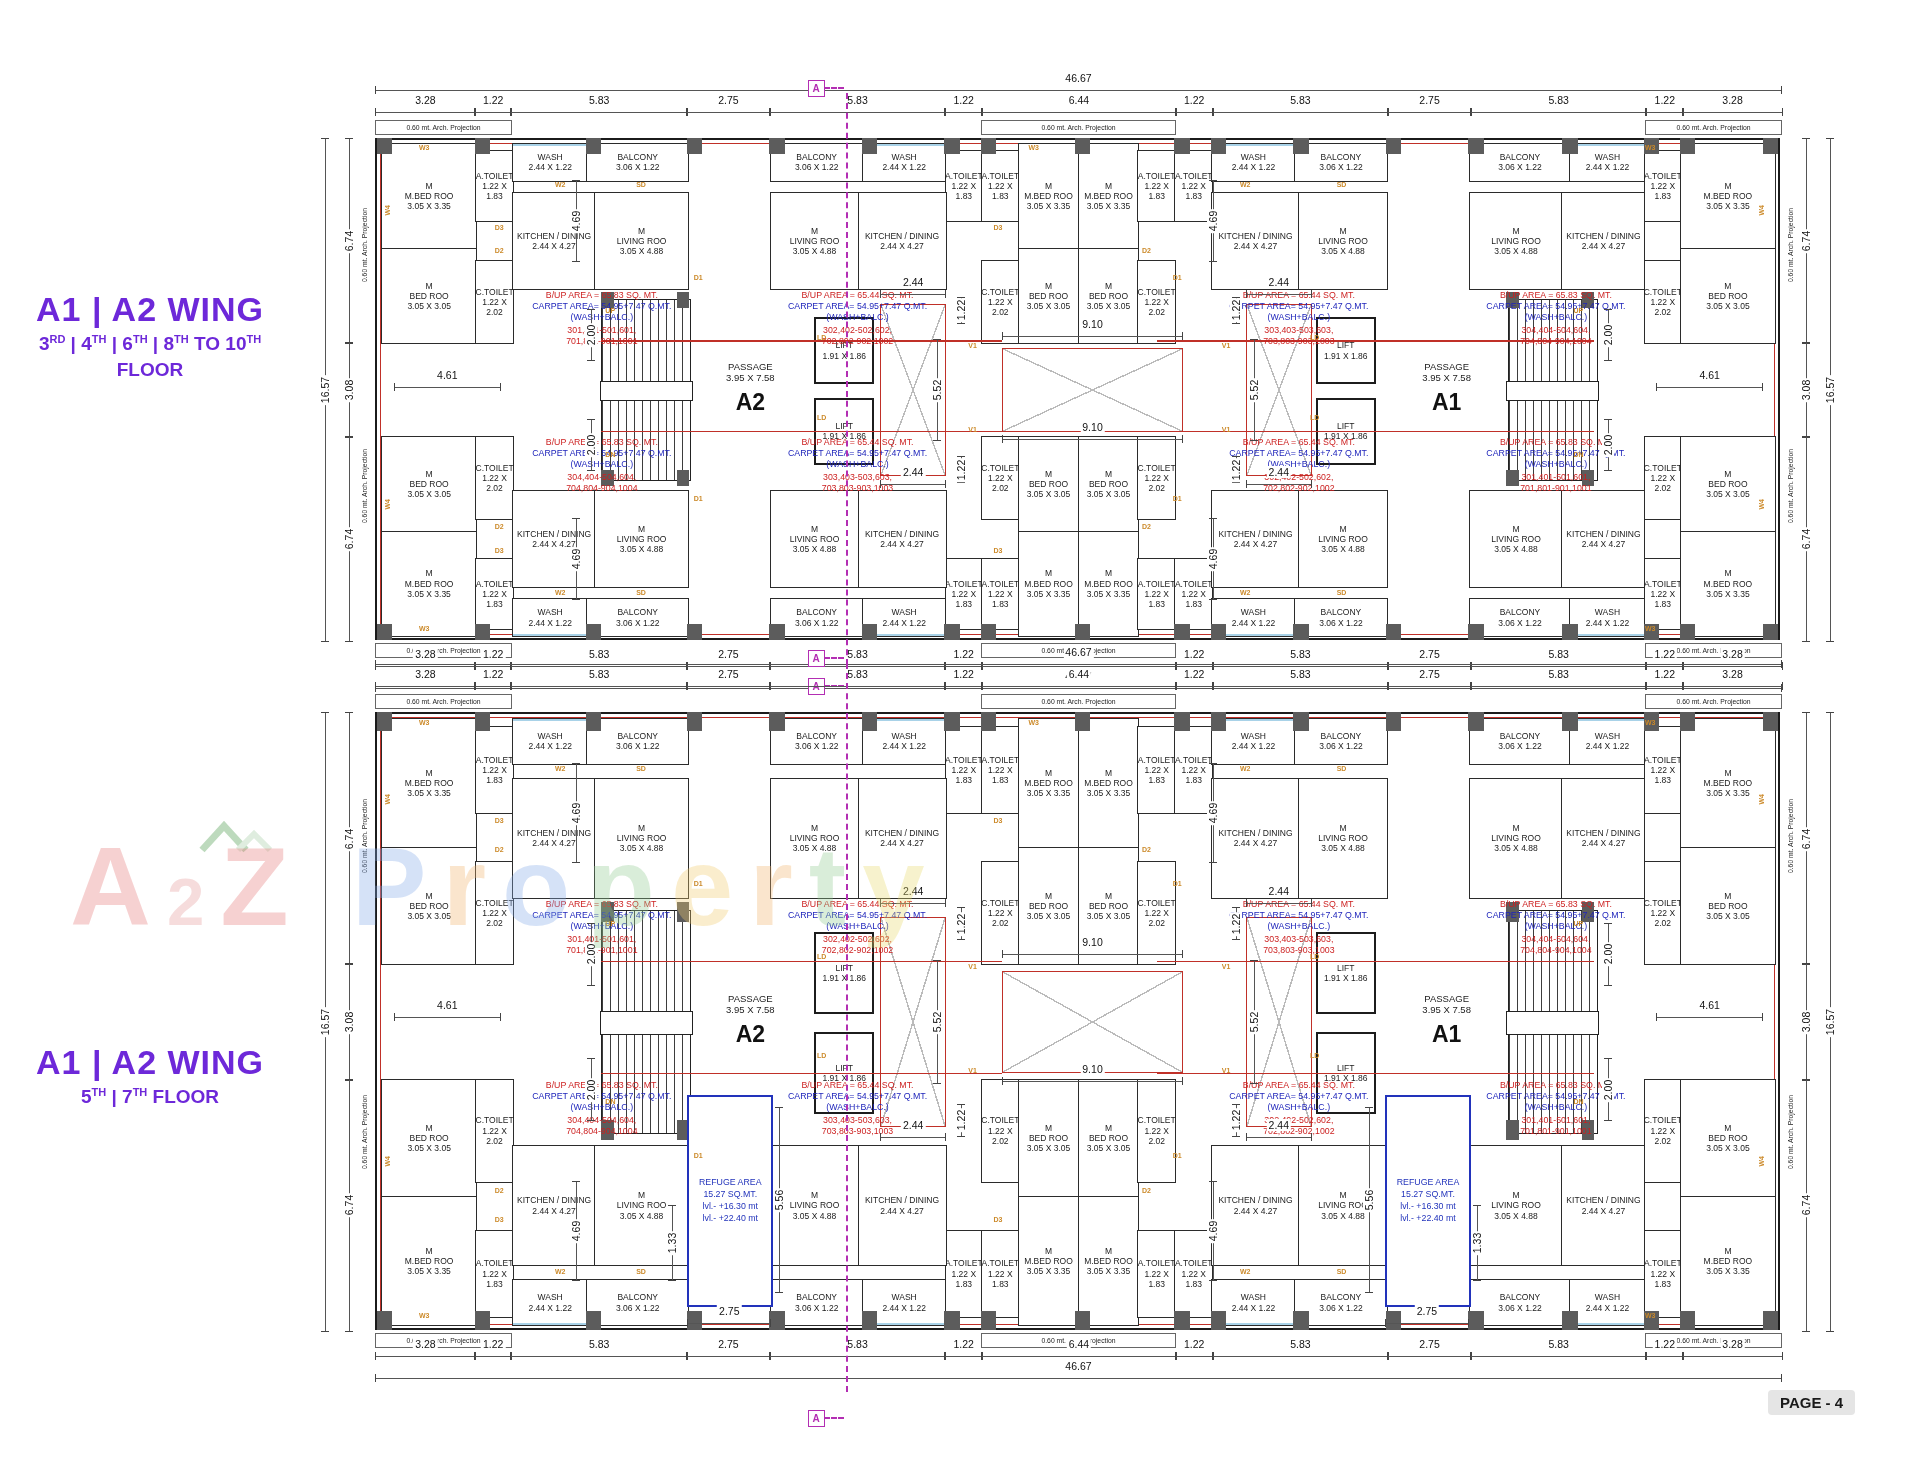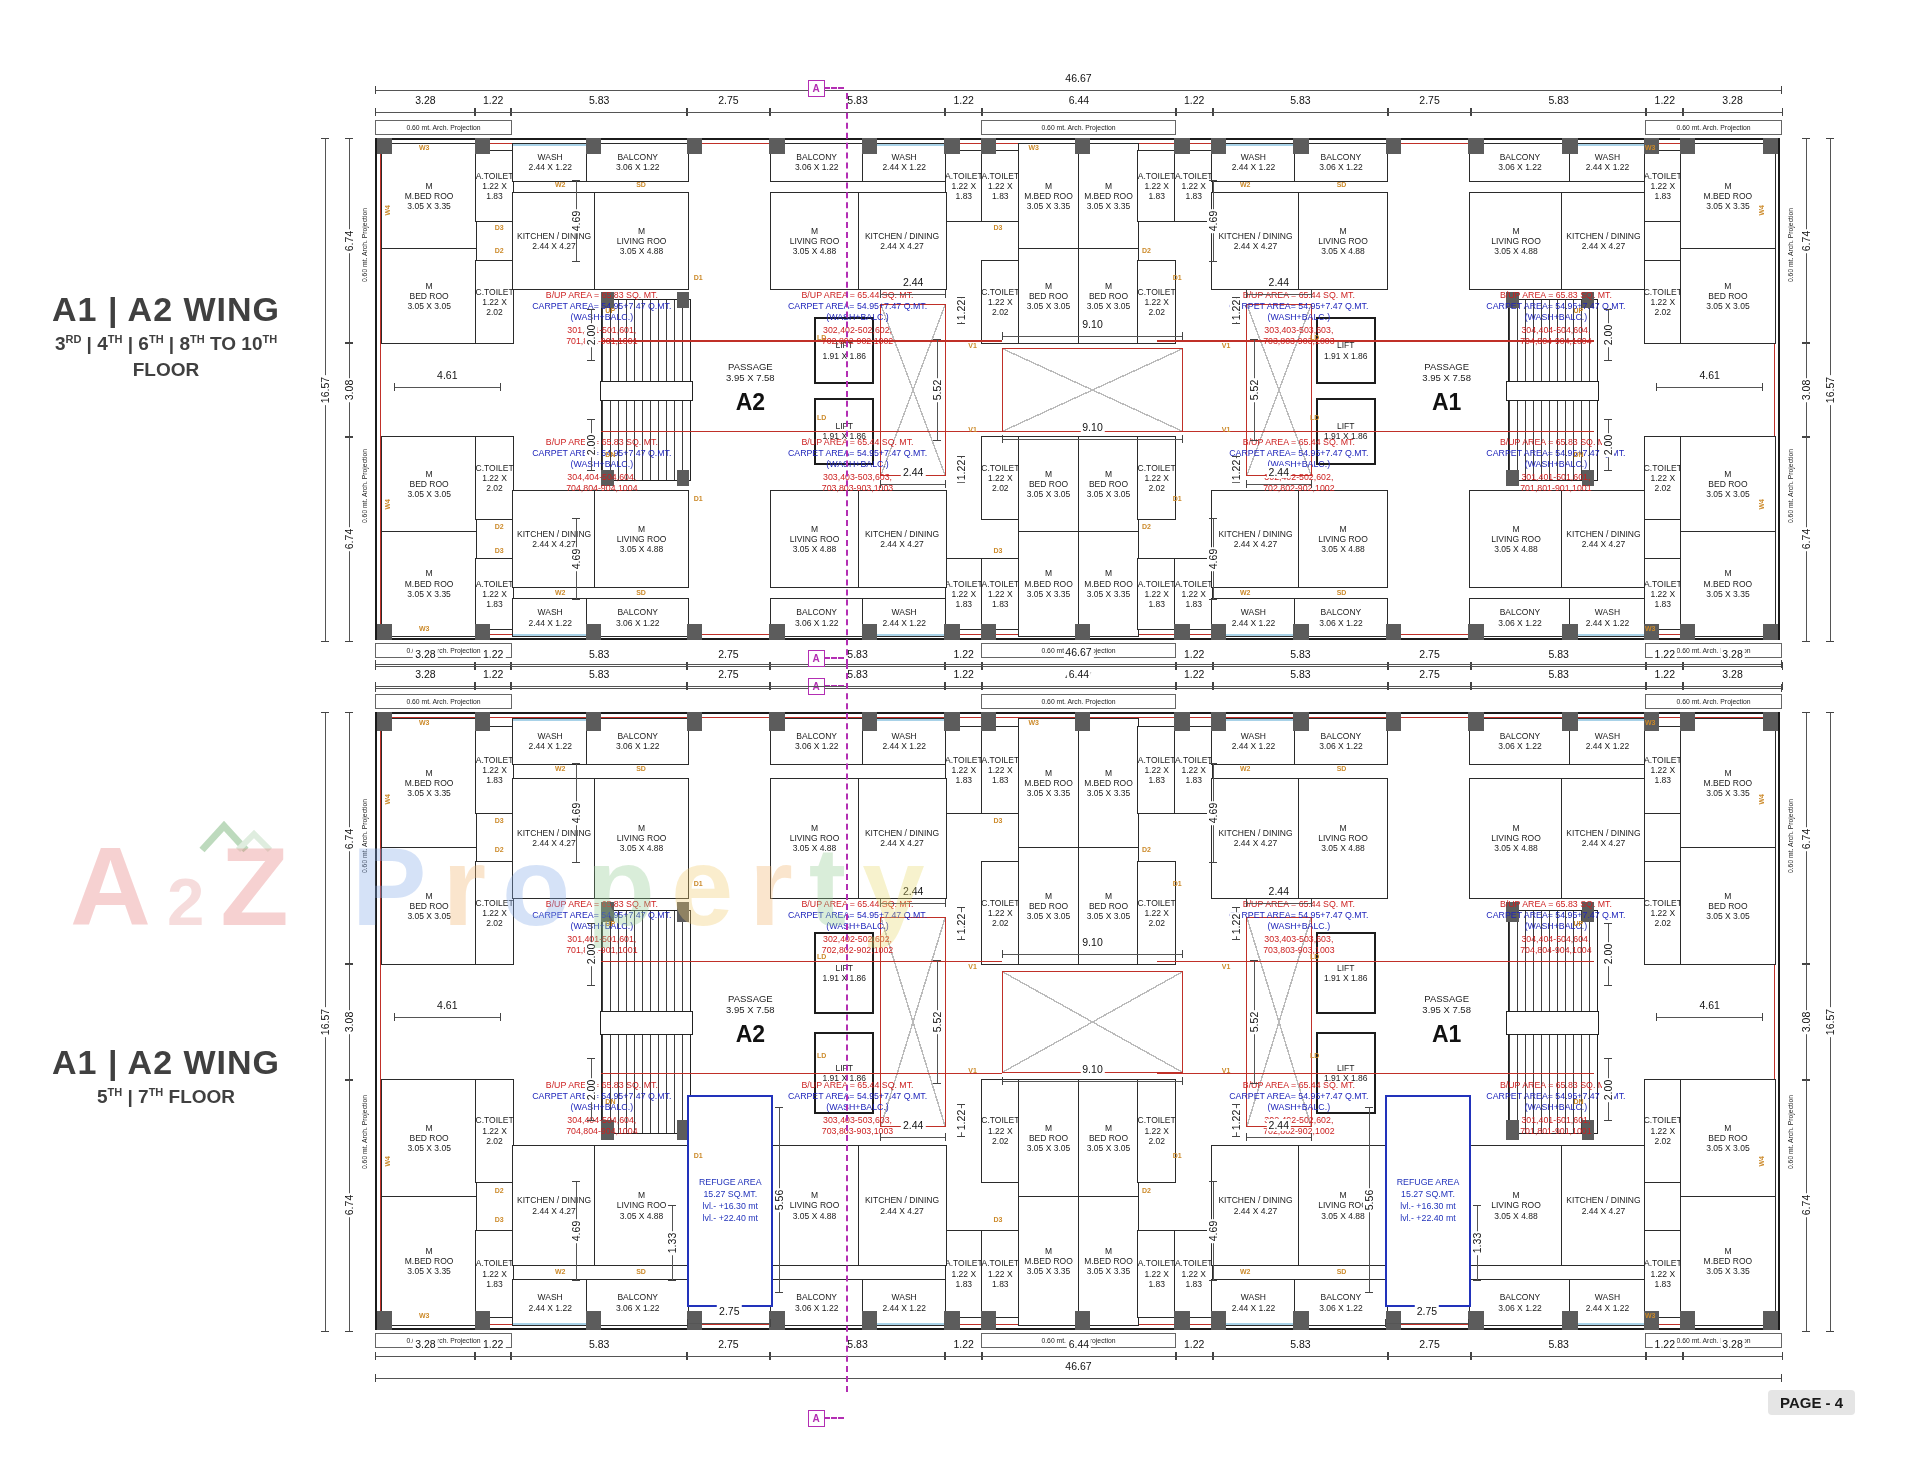--- a/index.html
+++ b/index.html
@@ -1,20 +1,20 @@
 <!DOCTYPE html>
 <html><head>
 <meta charset="utf-8">
 <style>
   html,body{margin:0;padding:0;background:#fff;}
   #page{position:relative;width:1920px;height:1463px;background:#fff;overflow:hidden;
         font-family:"Liberation Sans",sans-serif;color:#1a1a1a;}
 
   
-  .wing-title{position:absolute;left:26px;width:280px;text-align:center;color:#404040;z-index:2;}
+  .wing-title{position:absolute;left:10px;width:280px;text-align:center;color:#6d28d9;z-index:2;}
   .wing-title .t{font-size:34px;font-weight:bold;letter-spacing:1px;}
   .wing-title .sub{font-size:19px;font-weight:bold;margin-top:4px;}
   .wing-title .sub sup{font-size:11px;}
 
   
   .plan{position:absolute;z-index:1;}
   .draw{position:absolute;inset:0;border:2px solid #1b1b1b;background:#fff;}
   .redline{position:absolute;inset:3px;border:1.5px solid #c03028;pointer-events:none;}
   .rseg{position:absolute;height:1.5px;background:#c03028;z-index:2;}
 

